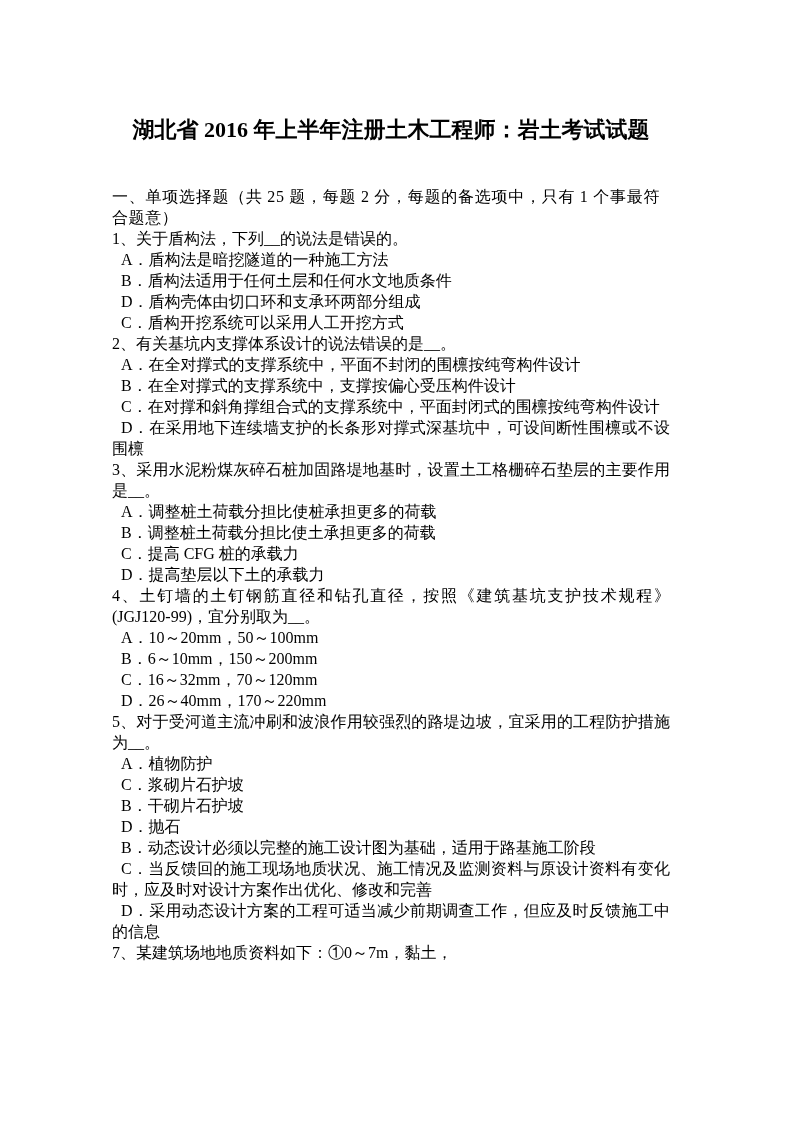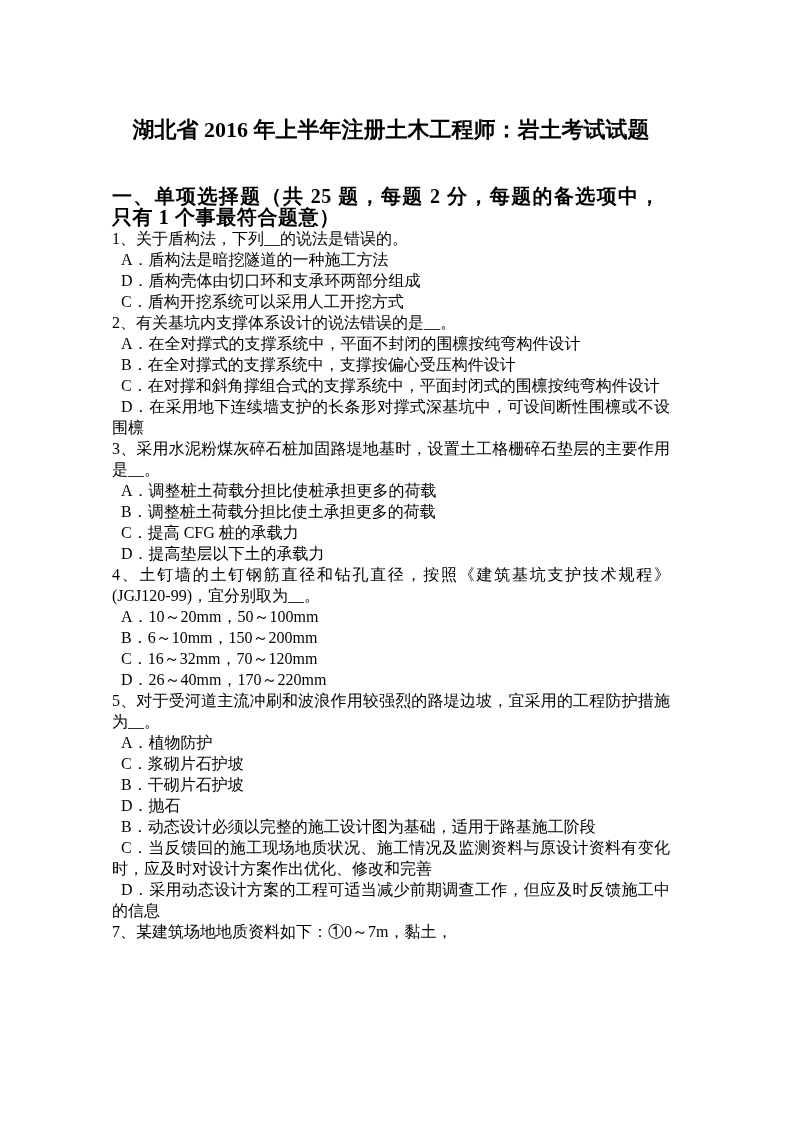--- a/index.html
+++ b/index.html
@@ -26,22 +26,22 @@
     margin: 0 0 41px 0;
     font-size: 22px;
     font-weight: bold;
     line-height: 30px;
     text-align: center;
     white-space: nowrap;
   }
   .section-heading {
     margin: 0;
     max-width: 548px;
-    font-size: 20px;
-    font-weight: bold;
+    font-size: 16px;
+    font-weight: normal;
     line-height: 21px;
     letter-spacing: 0.6px;
     text-align: justify;
     text-justify: inter-ideograph;
   }
   .questions { margin: 0; }
   .q-stem {
     margin: 0;
     font-size: 16px;
     line-height: 21px;
@@ -60,20 +60,21 @@
 </head>
 <body>
 
 <div class="page">
   <div class="content">
     <h1 class="doc-title">湖北省 2016 年上半年注册土木工程师：岩土考试试题</h1>
     <p class="section-heading">一、单项选择题（共 25 题，每题 2 分，每题的备选项中，只有 1 个事最符合题意）</p>
     <div id="questions" class="questions">
         <p class="q-stem">1、关于盾构法，下列__的说法是错误的。</p>
         <p class="q-option">A．盾构法是暗挖隧道的一种施工方法</p>
+        <p class="q-option">B．盾构法适用于任何土层和任何水文地质条件</p>
         <p class="q-option">D．盾构壳体由切口环和支承环两部分组成</p>
         <p class="q-option">C．盾构开挖系统可以采用人工开挖方式</p>
         <p class="q-stem">2、有关基坑内支撑体系设计的说法错误的是__。</p>
         <p class="q-option">A．在全对撑式的支撑系统中，平面不封闭的围檩按纯弯构件设计</p>
         <p class="q-option">B．在全对撑式的支撑系统中，支撑按偏心受压构件设计</p>
         <p class="q-option">C．在对撑和斜角撑组合式的支撑系统中，平面封闭式的围檩按纯弯构件设计</p>
         <p class="q-option">D．在采用地下连续墙支护的长条形对撑式深基坑中，可设间断性围檩或不设围檩</p>
         <p class="q-stem">3、采用水泥粉煤灰碎石桩加固路堤地基时，设置土工格栅碎石垫层的主要作用是__。</p>
         <p class="q-option">A．调整桩土荷载分担比使桩承担更多的荷载</p>
         <p class="q-option">B．调整桩土荷载分担比使土承担更多的荷载</p>

